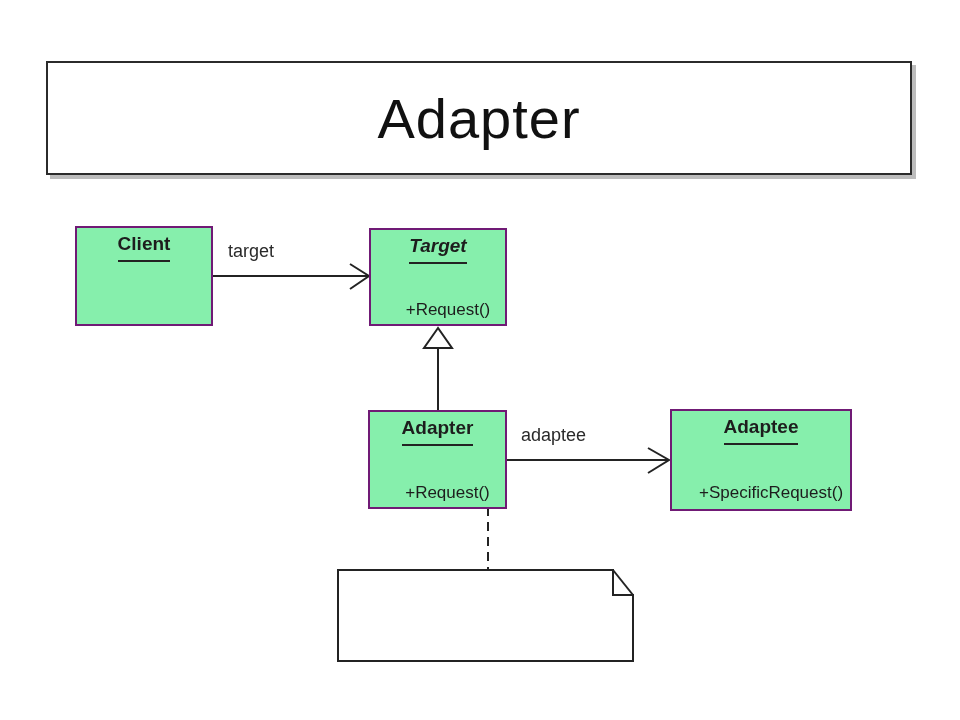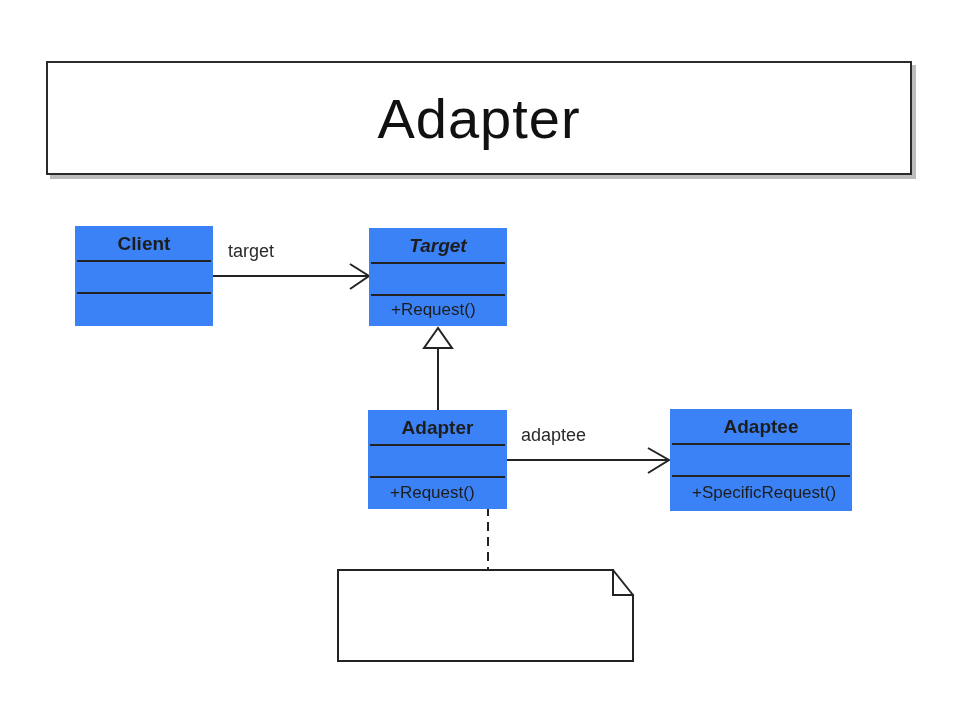--- a/index.html
+++ b/index.html
@@ -11,22 +11,22 @@
   .title-box {
     position: absolute; left: 46px; top: 27px; width: 866px; height: 114px;
     background: #ffffff; border: 2px solid #2b2b2b;
     box-shadow: 4px 4px 0 #bcbcbc;
     display: flex; align-items: center; justify-content: center;
   }
   .title-text { font-size: 56px; color: #111111; letter-spacing: 1px; }
 
   
   .uml-class {
-    position: absolute; background: #3b82f6; border: 2px solid #3b82f6;
-    display: flex; flex-direction: column;
+    position: absolute; background: #86efac; border: 2px solid #701a75;
+    display: flex; flex-direction: column; align-items: center;
   }
   .uml-head {
     flex: 0 0 34px; border-bottom: 2px solid #232323;
     display: flex; align-items: center; justify-content: center;
     font-weight: bold; font-size: 19px;
   }
   .uml-head.italic { font-style: italic; }
   .uml-attrs { flex: 0 0 32px; border-bottom: 2px solid #232323; }
   .uml-methods {
     flex: 1 1 auto; display: flex; align-items: center;

